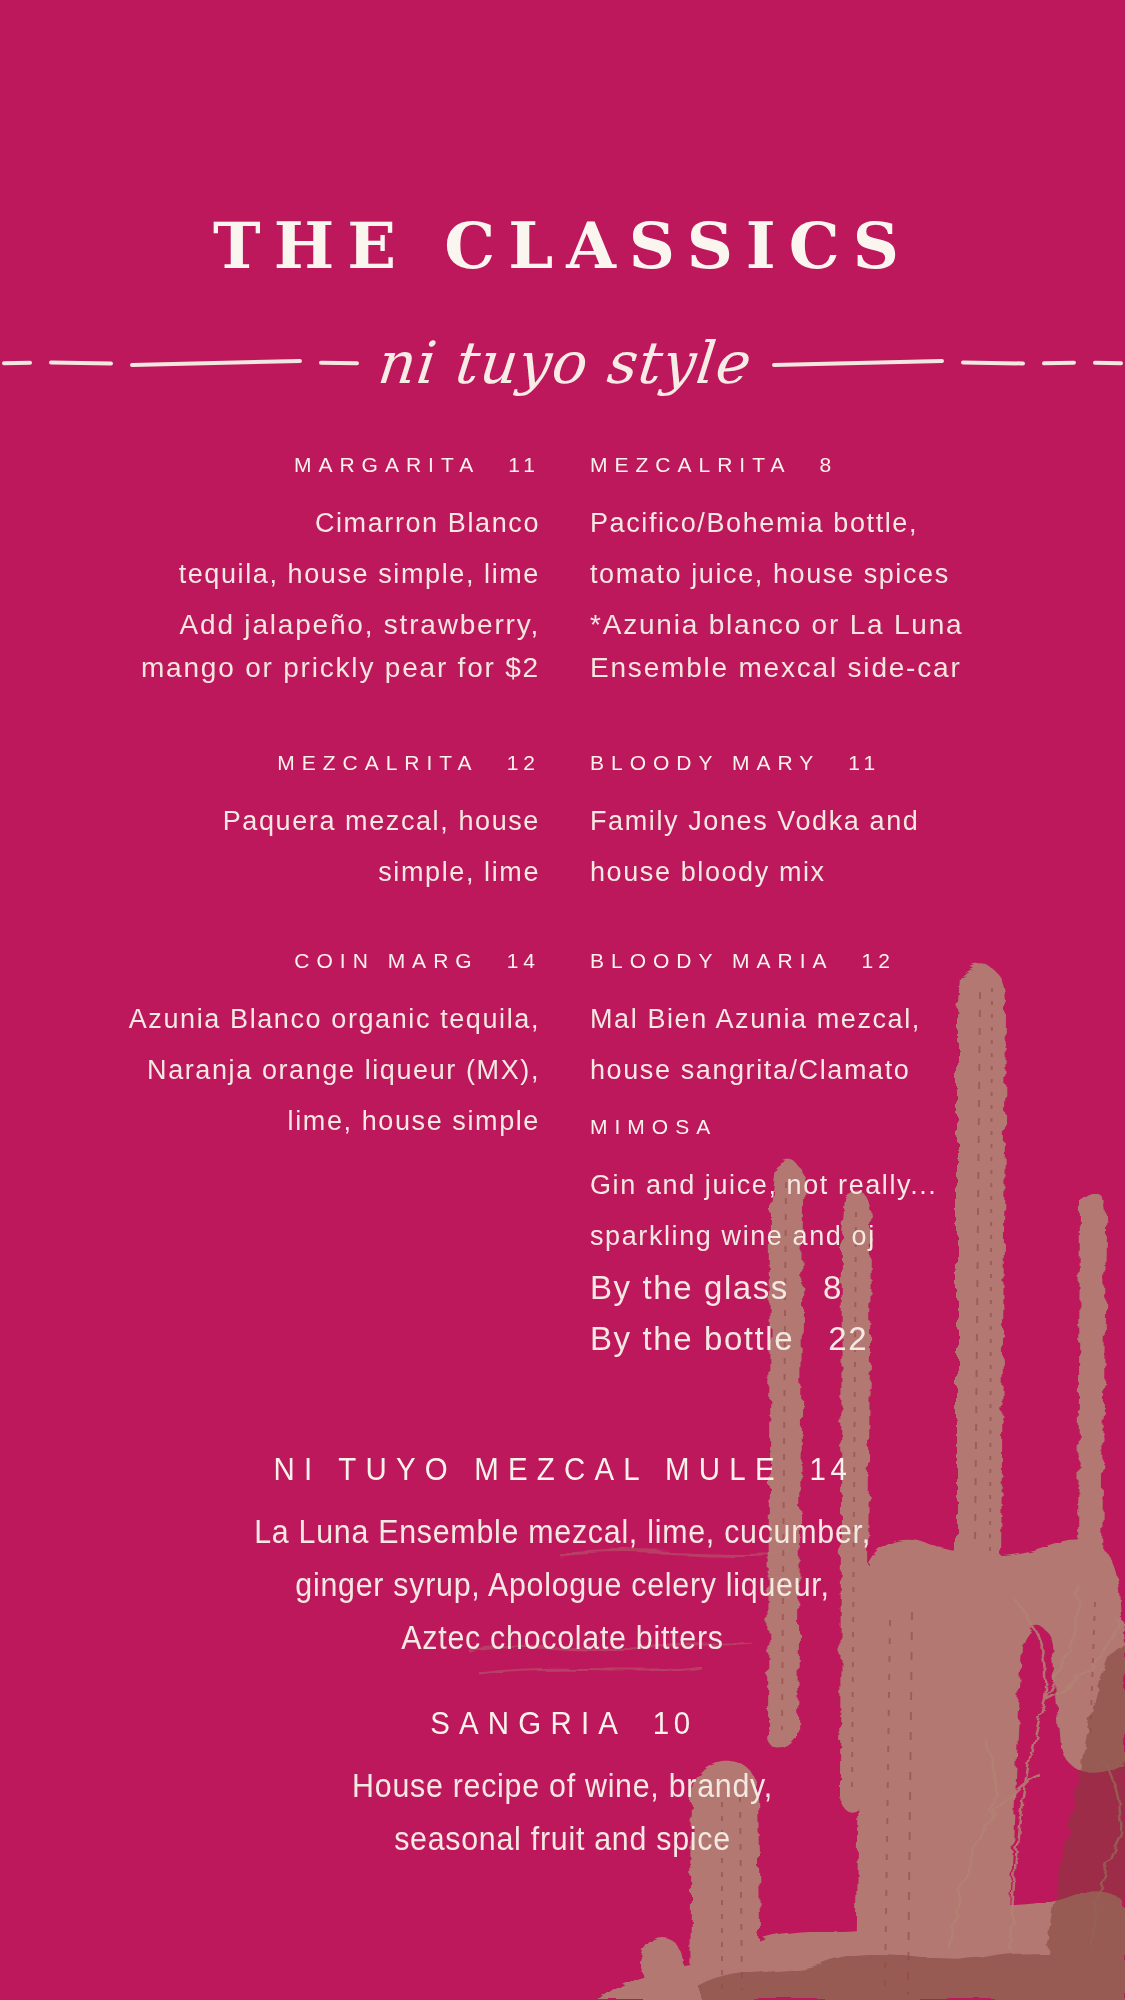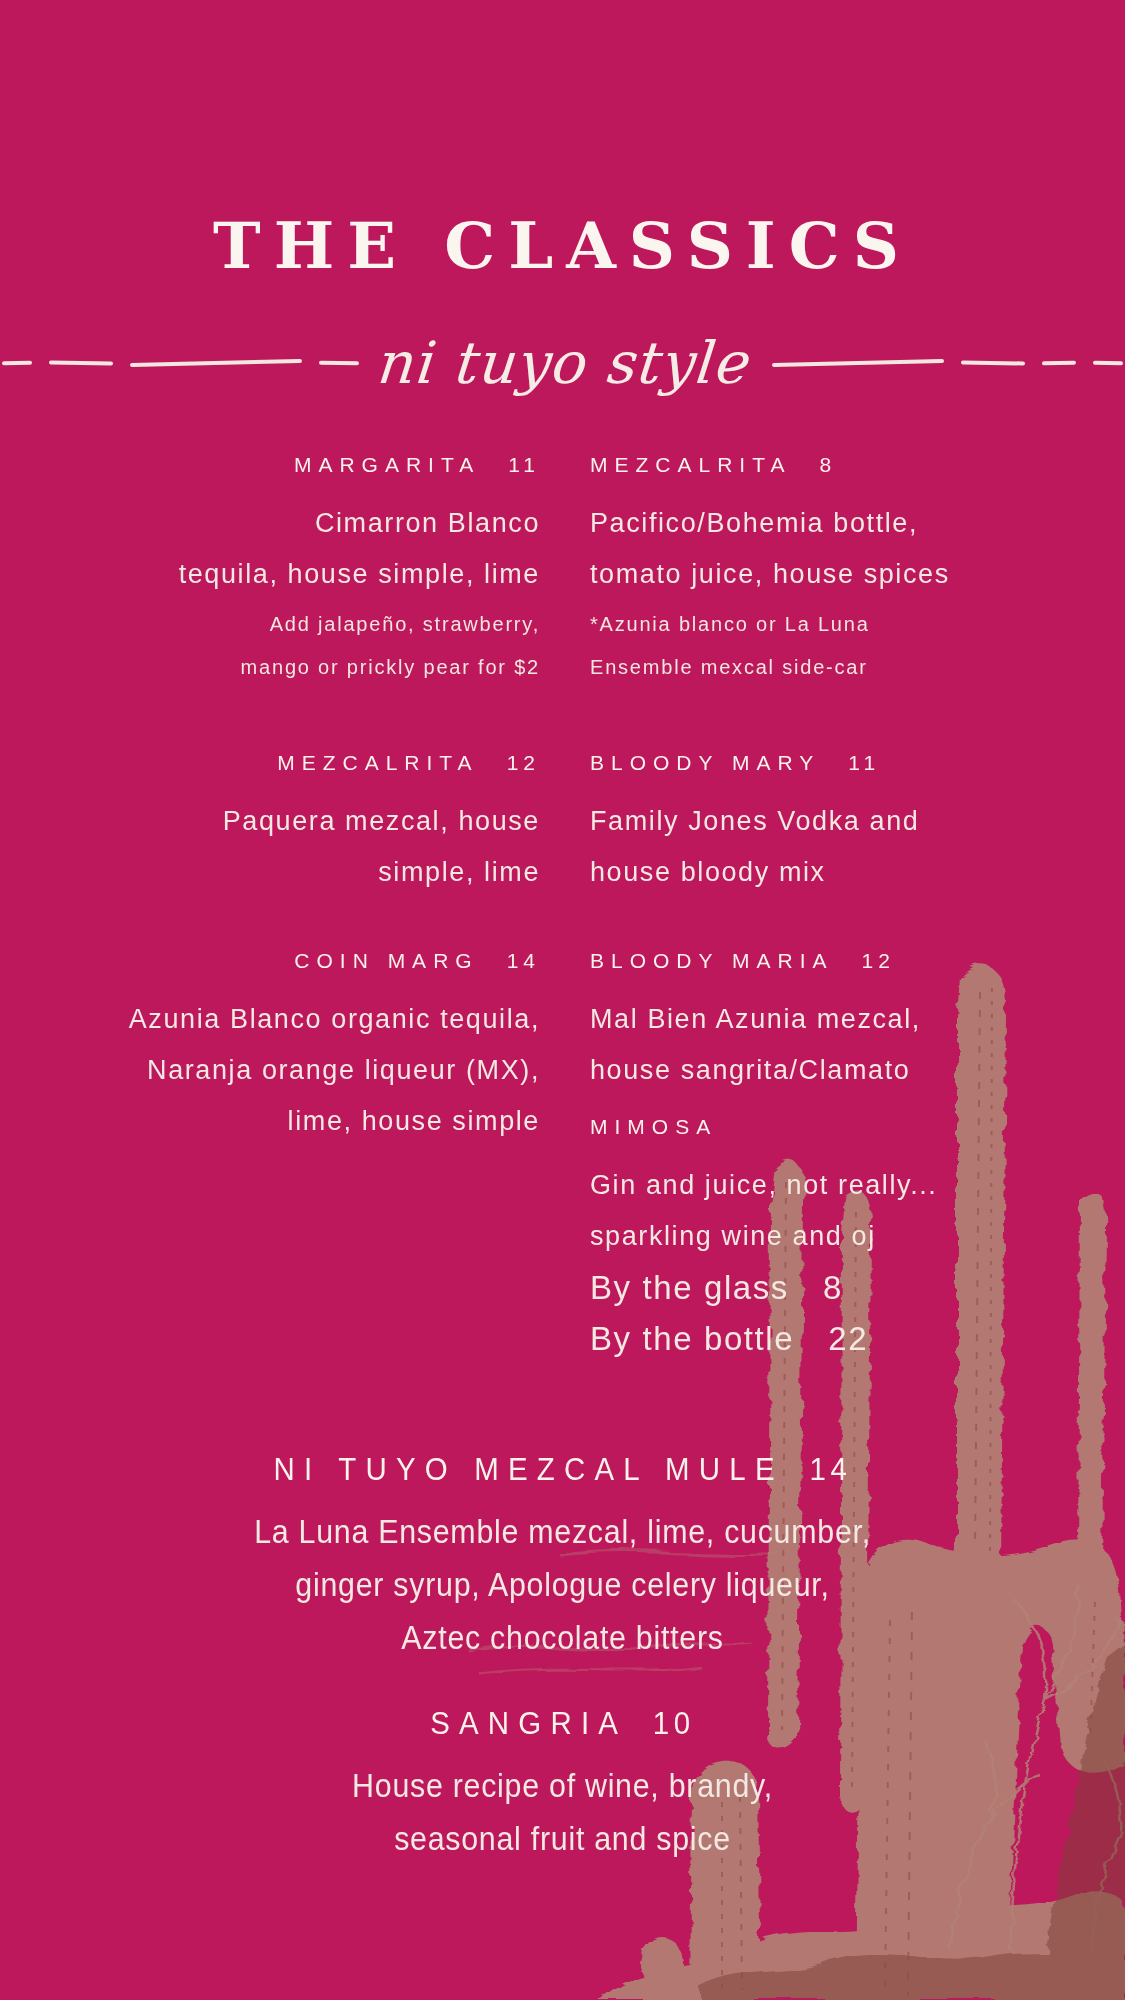--- a/index.html
+++ b/index.html
@@ -38,21 +38,21 @@
   .head {
     margin:0; font-weight:400; font-size:21px; line-height:46px;
     letter-spacing:7px; color:#F9F2EB; white-space:nowrap;
   }
   .price { margin-left:28px; letter-spacing:5px; }
   .desc {
     margin:10px 0 0; font-size:27px; line-height:51px;
     letter-spacing:1.6px; color:#F4E9E2; white-space:pre-line;
   }
   .note {
-    margin:3px 0 0; font-size:20px; line-height:43px;
+    margin:3px 0 0; font-size:28px; line-height:43px;
     letter-spacing:1.8px; color:#F2E6DF; white-space:pre-line;
   }
   .opt { font-size:33px; line-height:51px; letter-spacing:1.6px; }
   .opt-price { margin-left:34px; }
 
   .bottom-section {
     position:absolute; left:0; width:100%; text-align:center;
     transform:scaleX(0.92); transform-origin:50% 0;
   }
   .bottom-section .head { display:block; font-size:32px; letter-spacing:10px; }

